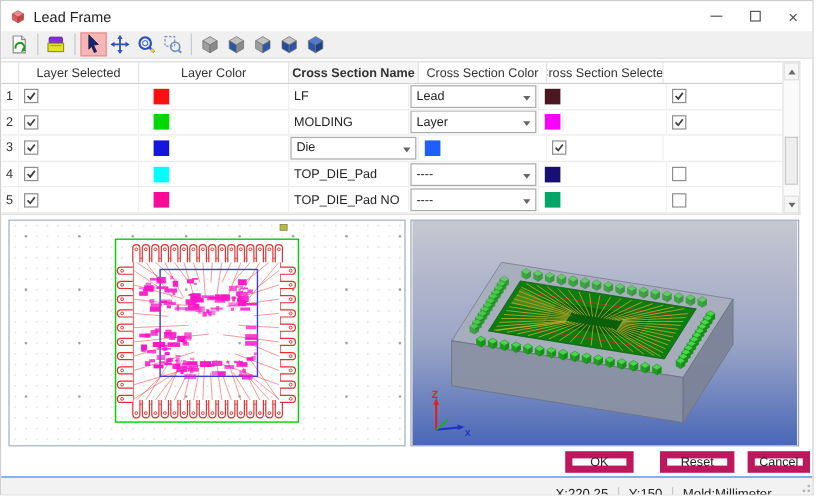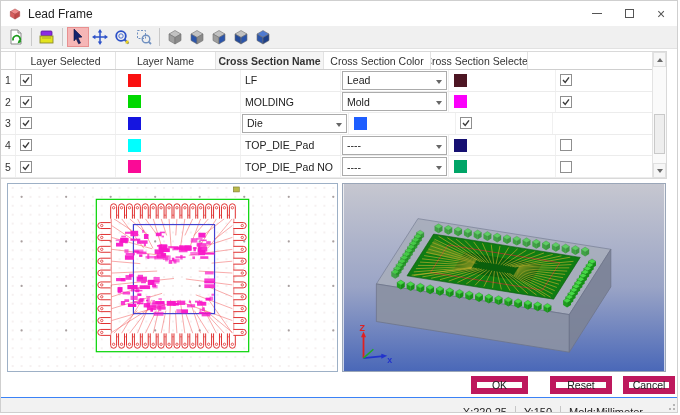--- a/index.html
+++ b/index.html
@@ -163,21 +163,21 @@
           <polygon points="15,6 9,9.5 9,16 15,12.5" fill="#1d3f88" stroke="#707070" stroke-width="0.6"></polygon>
         </svg>
       </div>
     </div>
 
   <div class="grid">
     <div class="gtable" id="gtable">
         <div class="hrow">
           <div class="hcell" style="width: 15px;"></div>
           <div class="hcell" style="width: 100px;">Layer Selected</div>
-          <div class="hcell" style="width: 100px;">Layer Name</div>
+          <div class="hcell" style="width: 125px;">Layer Color</div>
           <div class="hcell sel" style="width: 108px;">Cross Section Name</div>
           <div class="hcell" style="width: 107px;">Cross Section Color</div>
           <div class="hcell" style="width: 97px;">Cross Section Selected</div>
         </div>
         <div class="drow">
           <div class="dcell rownum" style="width: 15px;">1</div>
           <div class="dcell" style="width: 100px;">
             <span class="cbx">
               <svg width="10" height="10" viewBox="0 0 10 10">
                 <polyline points="2,5 4.2,7.4 8,2.4" fill="none" stroke="#3a3a3a" stroke-width="1.4"></polyline>
@@ -213,21 +213,21 @@
                 <polyline points="2,5 4.2,7.4 8,2.4" fill="none" stroke="#3a3a3a" stroke-width="1.4"></polyline>
               </svg>
             </span>
           </div>
           <div class="dcell" style="width: 125px;">
             <span class="swatch" style="background: rgb(0, 216, 0); margin-left: 12px;"></span>
           </div>
           <div class="dcell" style="width: 100px; padding-left: 4px;">MOLDING</div>
           <div class="dcell" style="width: 108px;">
             <div class="ddl">
-              <span>Mold</span>
+              <span>Layer</span>
               <span class="caret"></span>
             </div>
           </div>
           <div class="dcell" style="width: 107px;">
             <span class="swatch" style="background: rgb(251, 0, 251); margin-left: 5px;"></span>
           </div>
           <div class="dcell" style="width: 97px;">
             <span class="cbx">
               <svg width="10" height="10" viewBox="0 0 10 10">
                 <polyline points="2,5 4.2,7.4 8,2.4" fill="none" stroke="#3a3a3a" stroke-width="1.4"></polyline>

